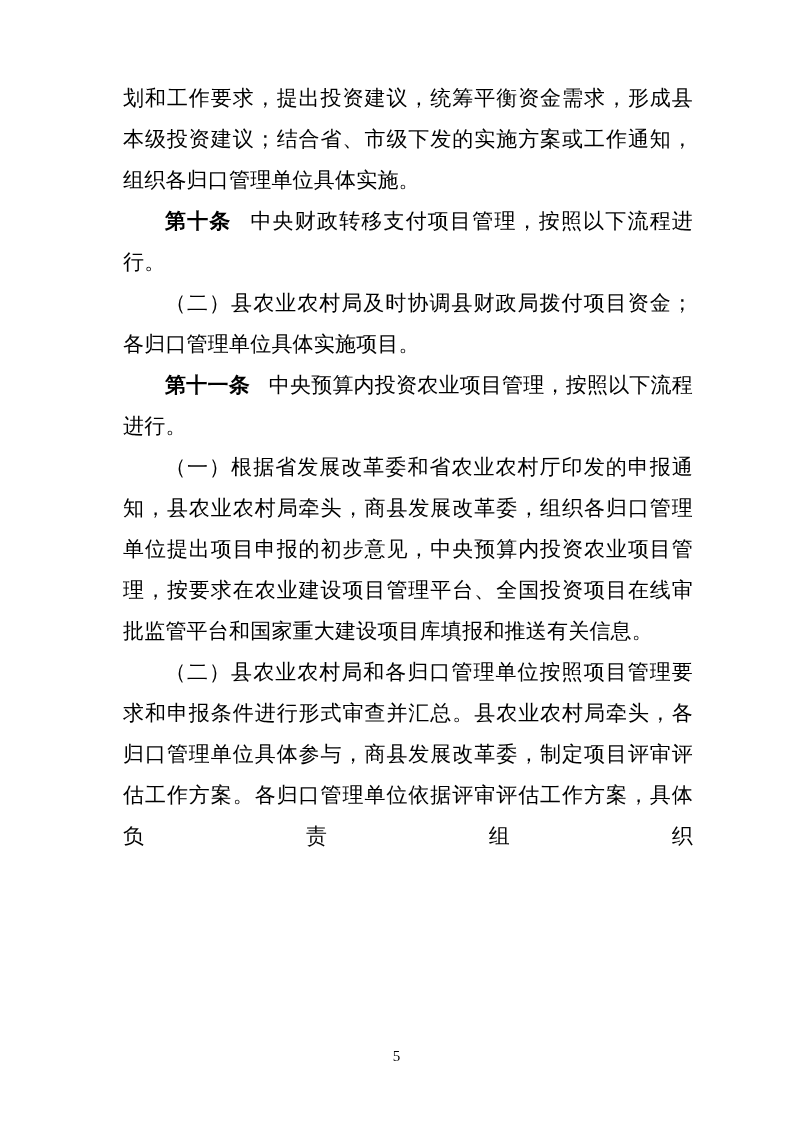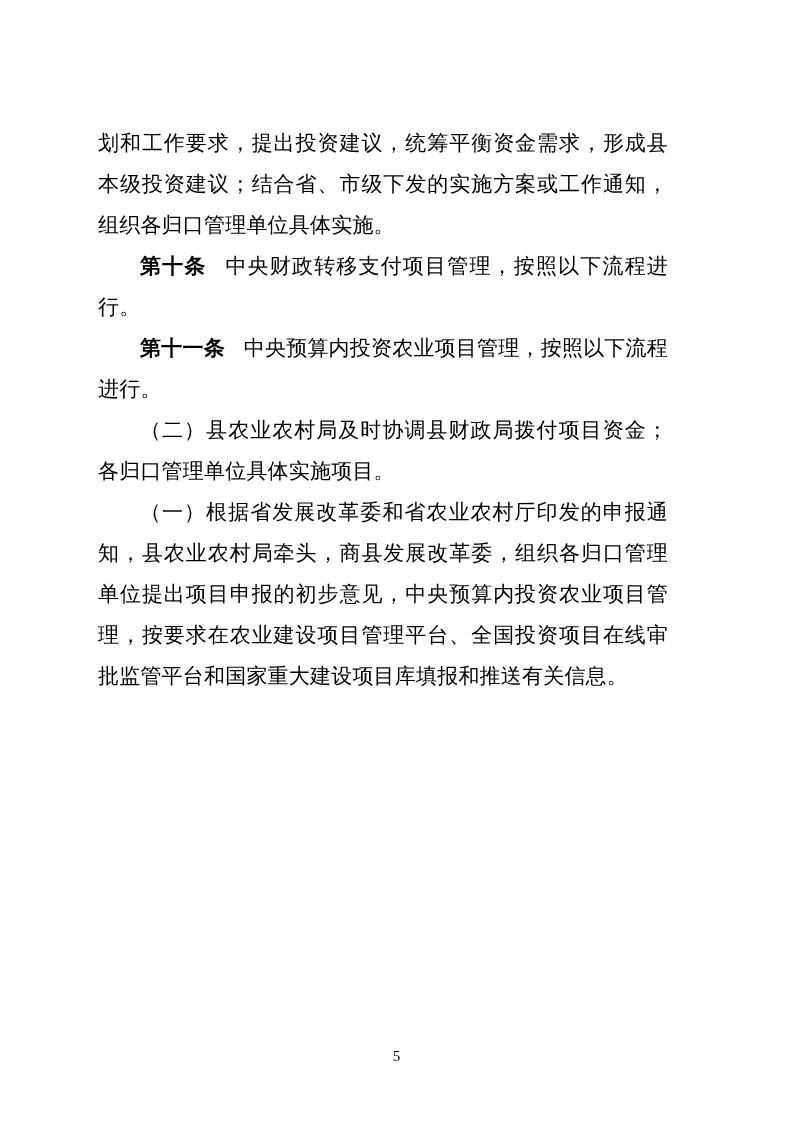--- a/index.html
+++ b/index.html
@@ -12,28 +12,27 @@
     width: 793px;
     height: 1122px;
     margin: 0 auto;
     background: #ffffff;
     color: #000000;
     font-family: "Liberation Serif", serif;
     overflow: hidden;
   }
   .text-block {
     position: absolute;
-    left: 98px;
+    left: 123px;
     top: 78px;
     width: 570px;
     font-size: 21px;
     line-height: 41px;
     text-align: justify;
     letter-spacing: 0.2px;
-    margin-top: 45px;
   }
   .text-block p {
     margin: 0;
     padding: 0;
     text-indent: 2em;
   }
   .text-block p.no-indent {
     text-indent: 0;
   }
   .text-block p.justify-last {
@@ -60,23 +59,24 @@
 <body>
 
 <div class="page">
   <div class="text-block">
 
     <p class="no-indent"><span class="lead"></span><span>划和工作要求，提出投资建议，统筹平衡资金需求，形成县本级投资建议；结合省、市级下发的实施方案或工作通知，组织各归口管理单位具体实施。</span></p>
 
     <p><span class="lead">第十条</span><span>中央财政转移支付项目管理，按照以下流程进行。</span></p>
 
 
+    <p><span class="lead"></span><span>（二）县农业农村局及时协调县财政局拨付项目资金；各归口管理单位具体实施项目。</span></p>
+
     <p><span class="lead">第十一条</span><span>中央预算内投资农业项目管理，按照以下流程进行。</span></p>
-
-    <p><span class="lead"></span><span>（二）县农业农村局及时协调县财政局拨付项目资金；各归口管理单位具体实施项目。</span></p>
 
     <p><span class="lead"></span><span>（一）根据省发展改革委和省农业农村厅印发的申报通知，县农业农村局牵头，商县发展改革委，组织各归口管理单位提出项目申报的初步意见，中央预算内投资农业项目管理，按要求在农业建设项目管理平台、全国投资项目在线审批监管平台和国家重大建设项目库填报和推送有关信息。</span></p>
 
+    <p class="justify-last"><span class="lead"></span><span>（二）县农业农村局和各归口管理单位按照项目管理要求和申报条件进行形式审查并汇总。县农业农村局牵头，各归口管理单位具体参与，商县发展改革委，制定项目评审评估工作方案。各归口管理单位依据评审评估工作方案，具体负责组织</span></p>
 
   </div>
 
   <div class="page-number">5</div>
 </div>
 
 </body></html>

